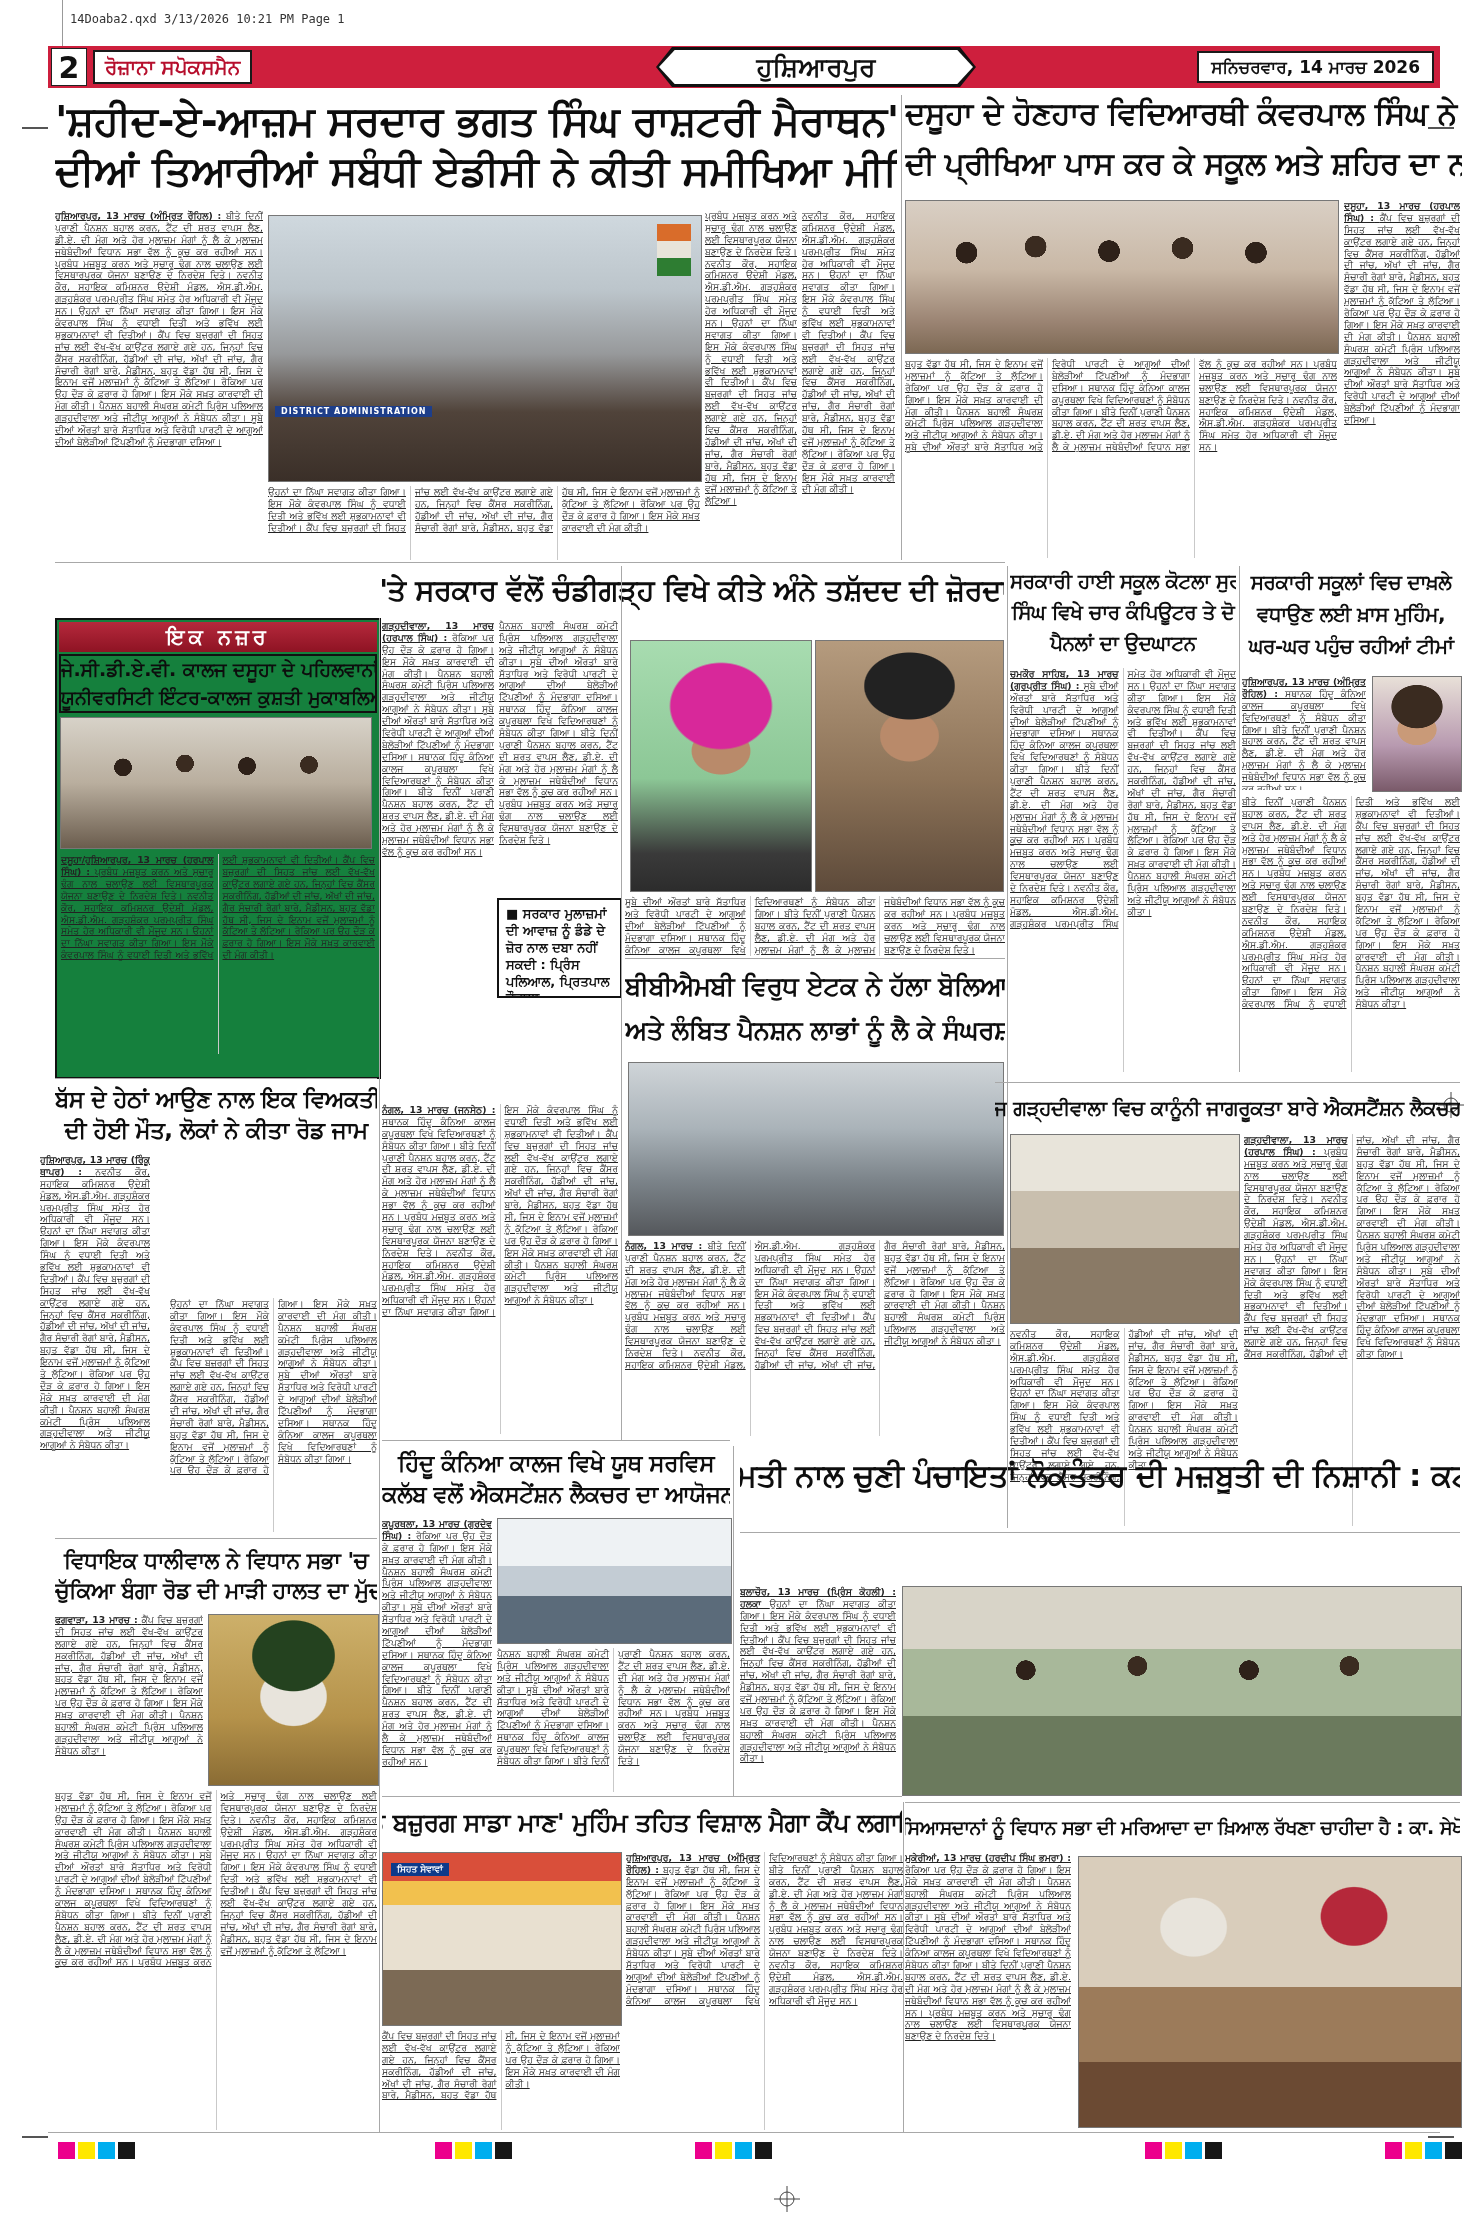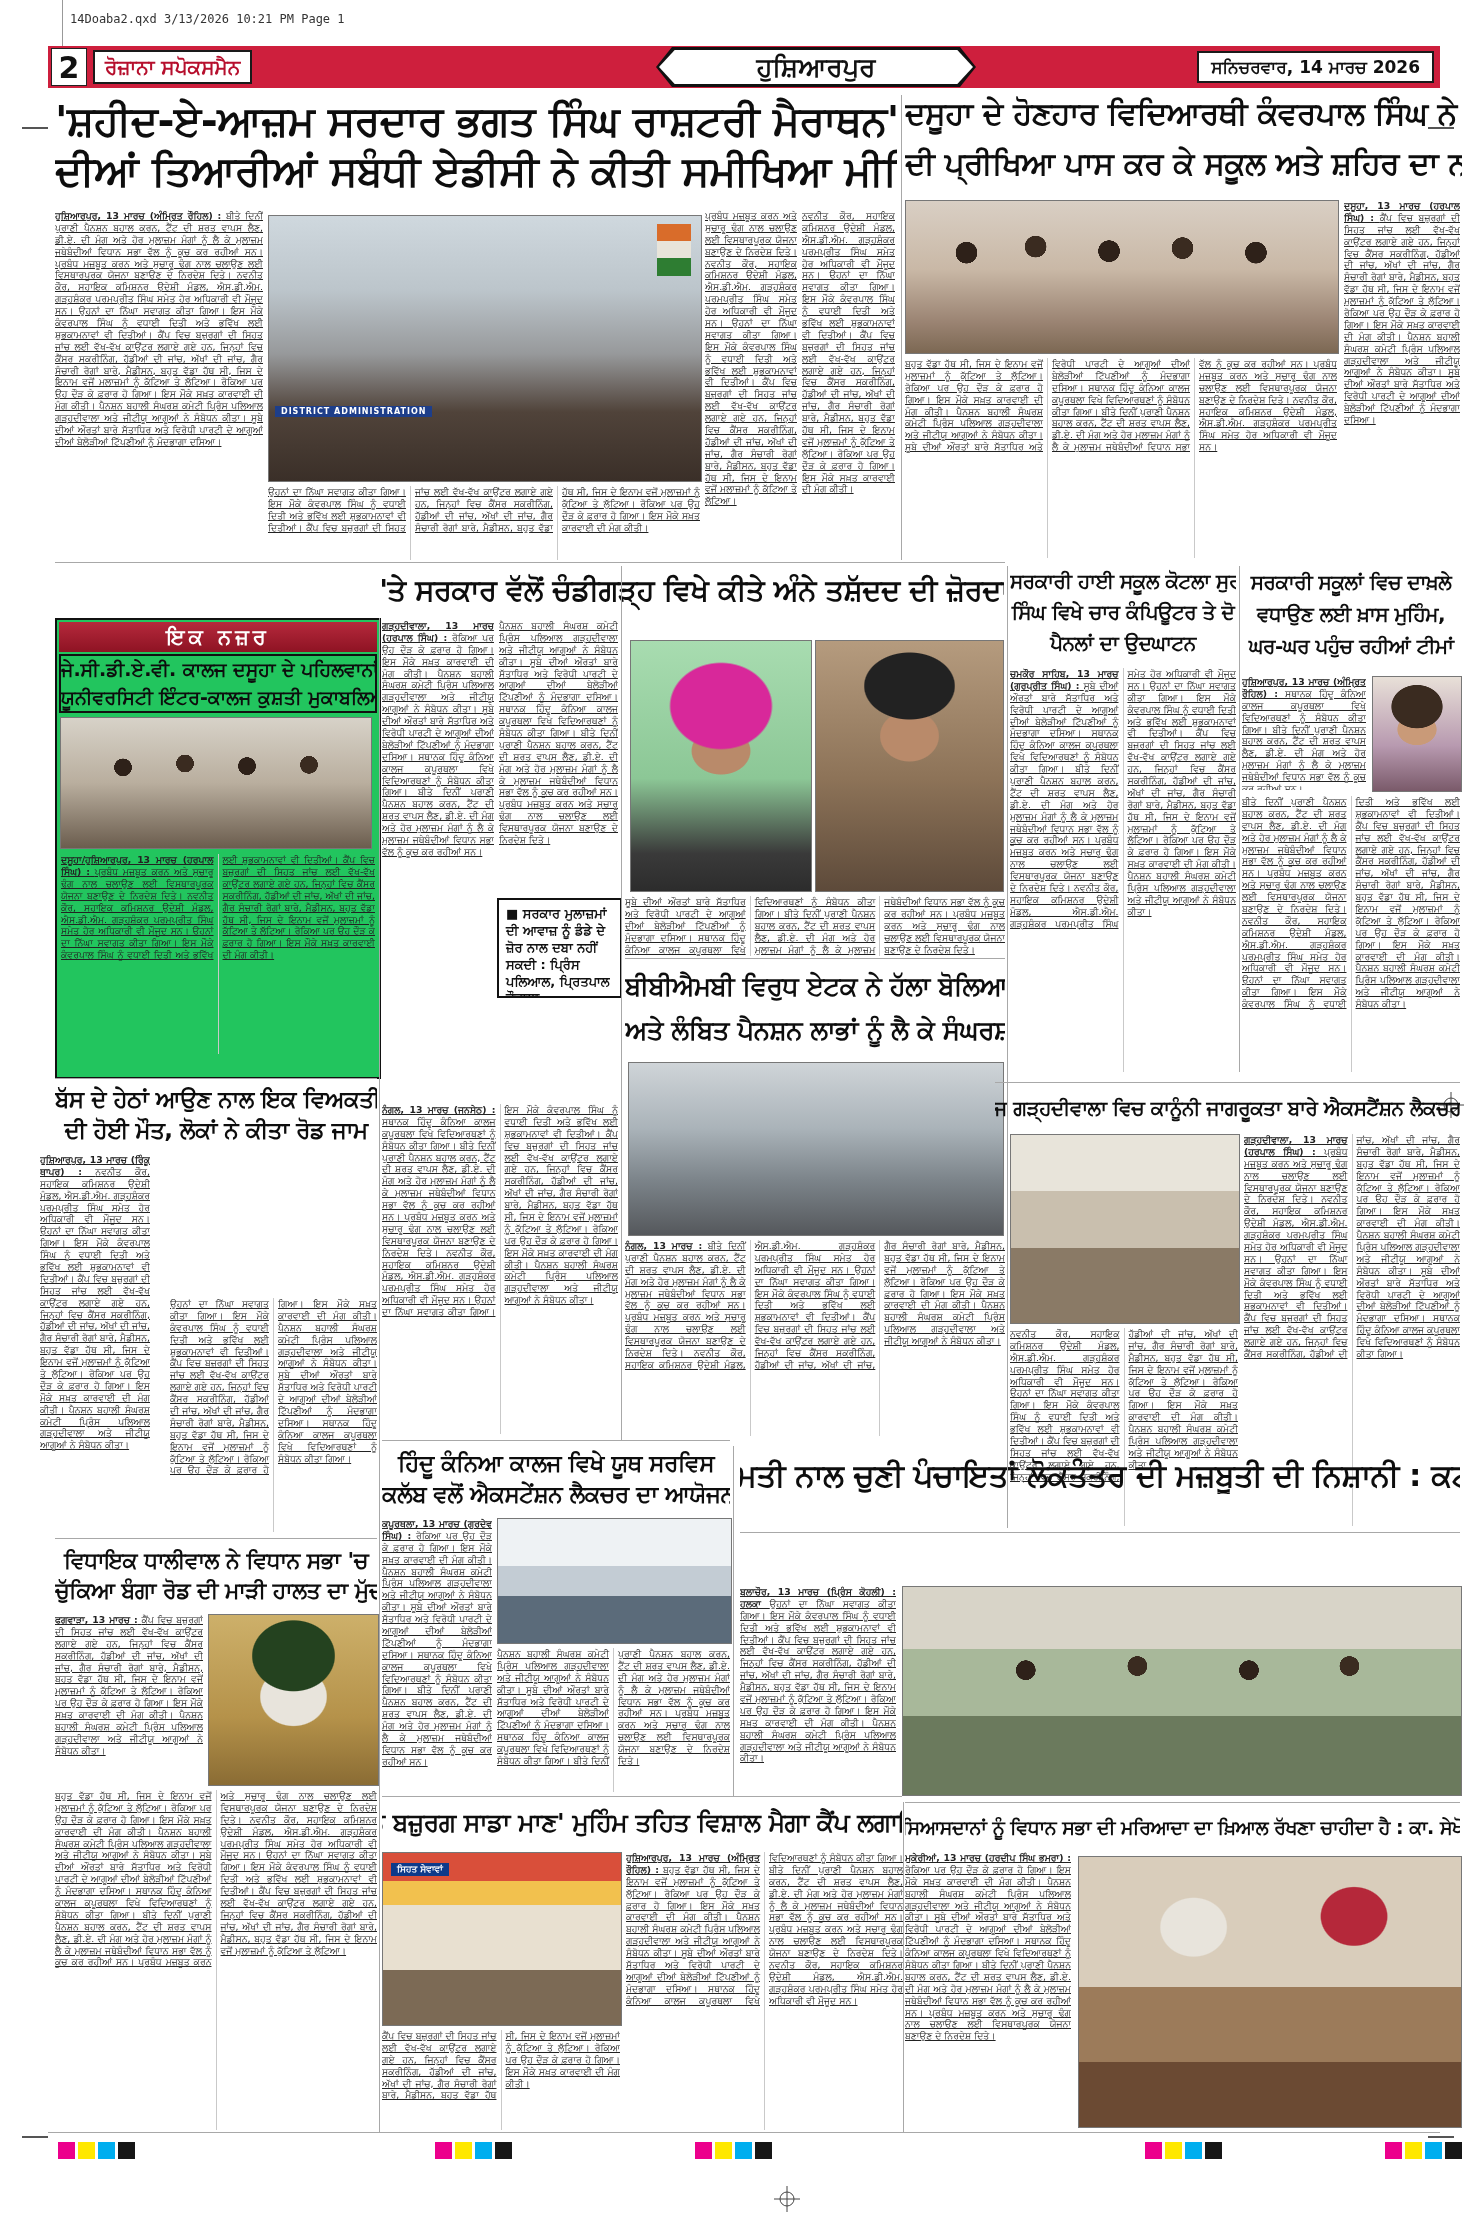--- a/index.html
+++ b/index.html
@@ -31,21 +31,21 @@
   
   .body-block{overflow:hidden;font-size:9.3px;line-height:1.28;text-align:justify;color:#222;text-decoration:underline;}
   .cols2{column-count:2;column-gap:9px;column-rule:1px solid #c9c9c9;}
   .cols3{column-count:3;column-gap:9px;column-rule:1px solid #c9c9c9;}
   .byline{font-weight:700;}
   
   .photo{position:absolute;border:1px solid #777;overflow:hidden;}
   .ph-tag{position:absolute;color:#fff;font-weight:700;display:block;}
   .quote-box{position:absolute;border:2px solid #111;background:#fff;padding:6px 7px;
              font-size:13px;line-height:1.3;font-weight:700;overflow:hidden;color:#111;}
-  .iknazar{position:absolute;border:2px solid #111;background:#22c55e;}
+  .iknazar{position:absolute;border:2px solid #111;background:#15803d;}
   .ik-bar{height:30px;margin:2px;background:linear-gradient(180deg,#b5293c,#8e1323);display:flex;align-items:center;justify-content:center;
           color:#fff;font-size:21px;font-weight:800;letter-spacing:4px;}
   .ik-headbox{border:2px solid #111;margin:2px;overflow:hidden;text-align:center;font-weight:800;font-size:19px;line-height:1.45;color:#0d0d0d;}
   .vline{position:absolute;width:1px;background:#a8a8a8;}
   .hline{position:absolute;height:1px;background:#a8a8a8;}
   .cmyk{position:absolute;display:flex;gap:3px;}
   .cmyk i{width:17px;height:17px;display:block;}
 </style>
 </head>
 <body>

